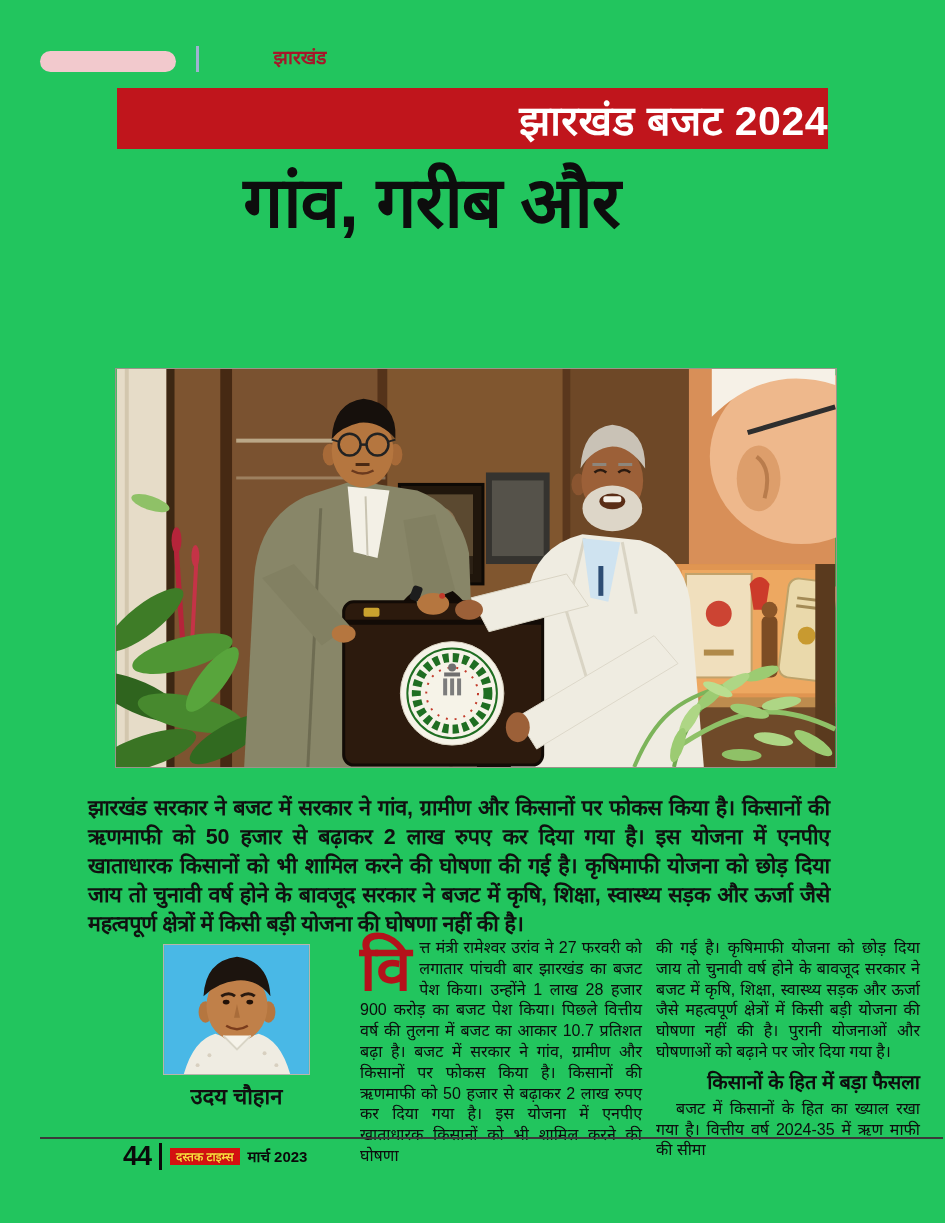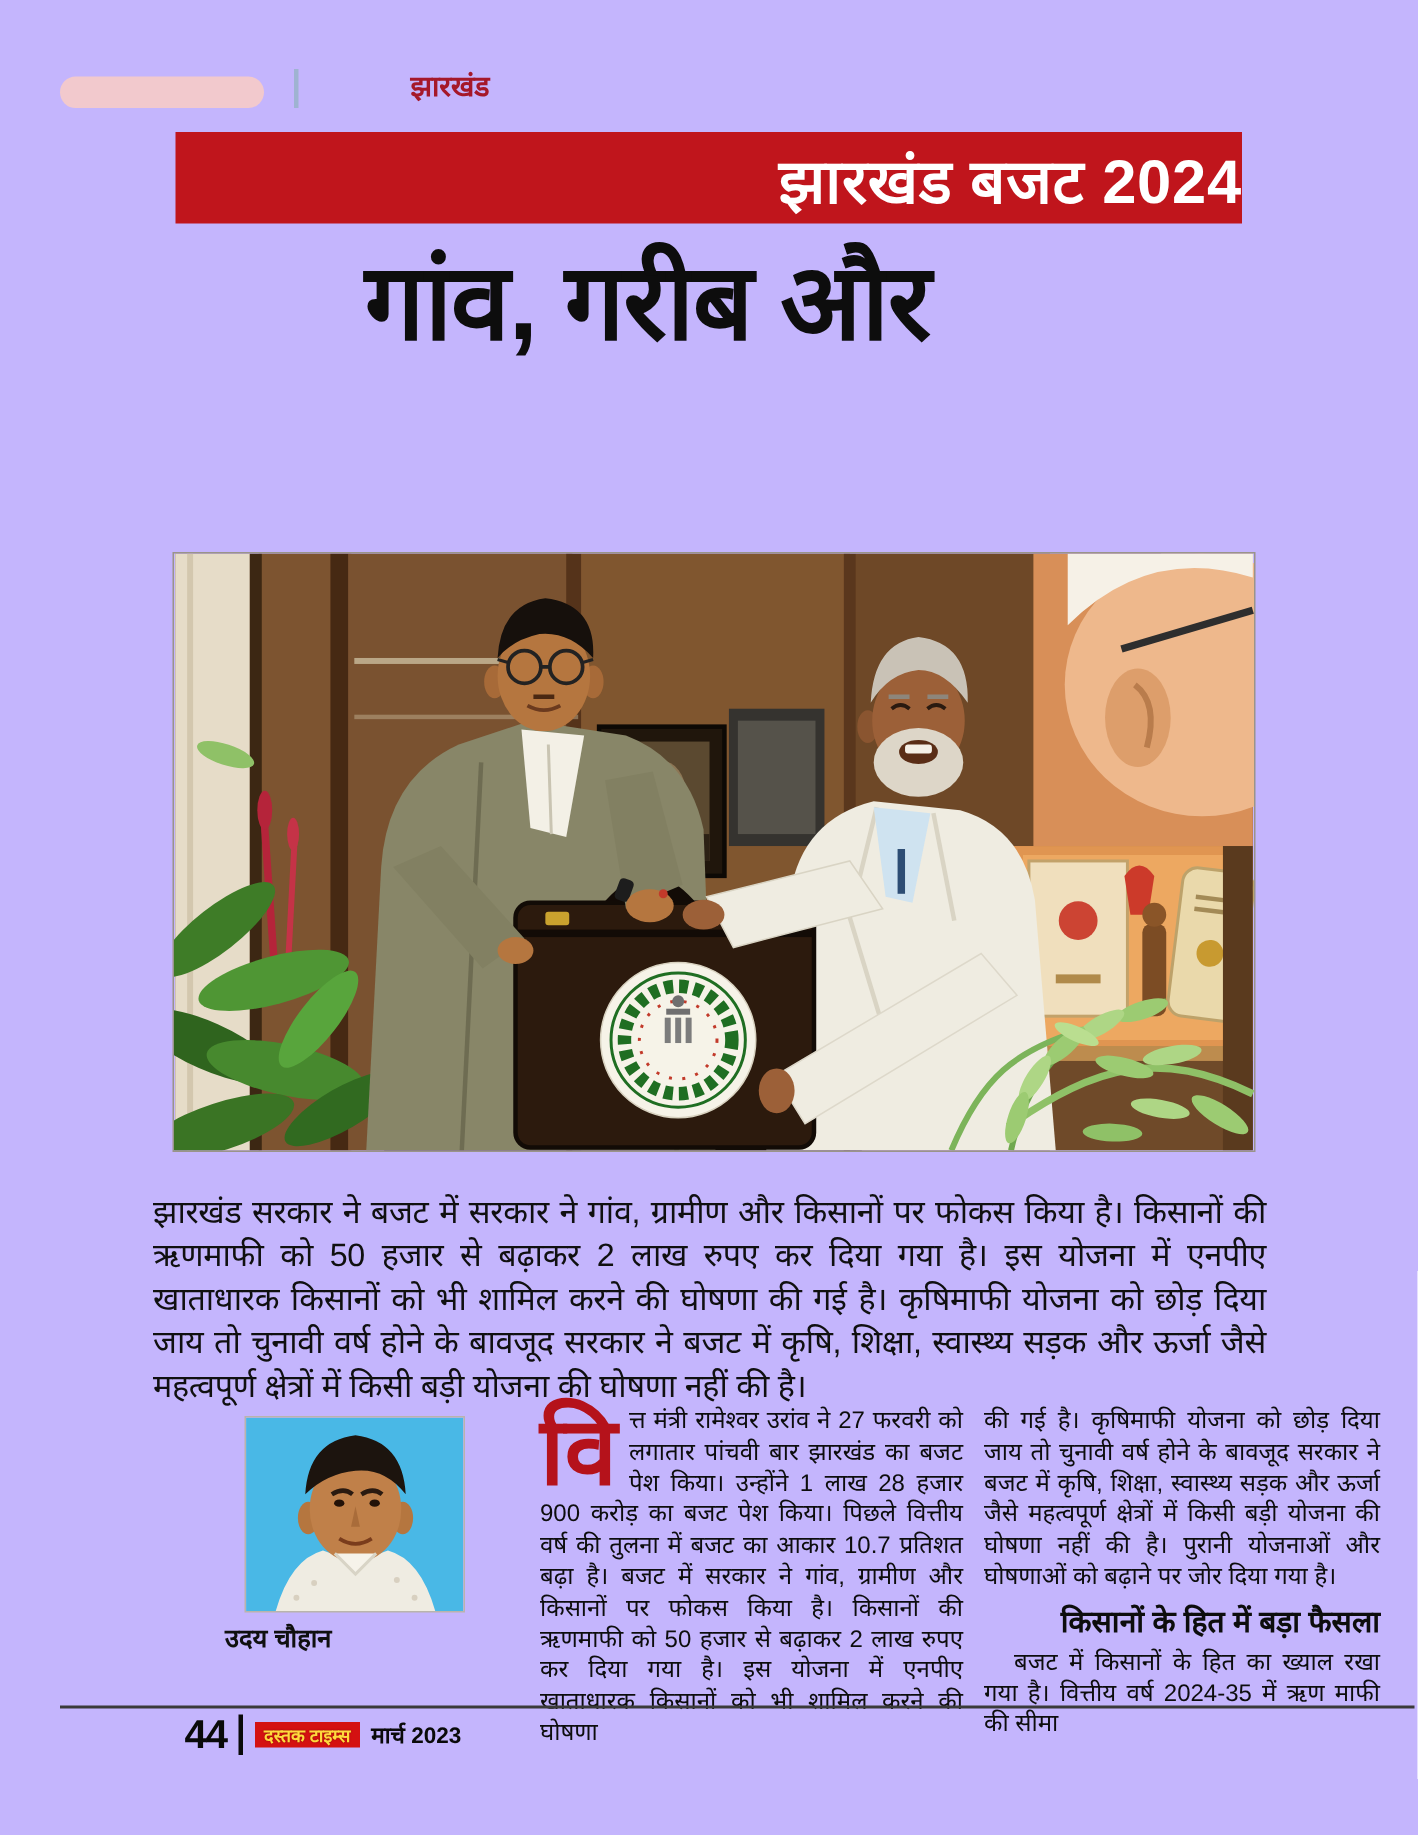--- a/index.html
+++ b/index.html
@@ -1,36 +1,36 @@
 <!DOCTYPE html>
 <html><head>
 <meta charset="utf-8">
 <style>
   html,body{margin:0;padding:0;background:#ffffff;}
   .page{
-    position:relative;width:945px;height:1223px;background:#c4b5fd;overflow:hidden;
+    position:relative;width:945px;height:1223px;background:#22c55e;overflow:hidden;
     font-family:"Liberation Sans","DejaVu Sans",sans-serif;color:#111;
   }
   
   .blur-pill{position:absolute;left:40px;top:51px;width:136px;height:21px;background:#f2c9cd;border-radius:11px;}
   .meta-sep{position:absolute;left:196px;top:46px;width:3px;height:26px;background:#9fb3d1;}
   .kicker{position:absolute;left:240px;top:44px;width:120px;font-size:19px;font-weight:bold;color:#a5182a;text-align:center;}
   
   .banner{position:absolute;left:117px;top:88px;width:711px;height:61px;background:#c0151c;display:flex;align-items:center;justify-content:flex-end;}
   .banner-title{color:#ffffff;font-size:41px;font-weight:bold;letter-spacing:.5px;white-space:nowrap;}
   
   .headline{position:absolute;left:0;top:156px;width:863px;text-align:center;font-weight:900;color:#0d0d0d;font-size:71px;line-height:93px;letter-spacing:-1px;}
   
   .photo-frame{position:absolute;left:115px;top:368px;width:722px;height:400px;border:1px solid #9a948a;box-sizing:border-box;overflow:hidden;}
   .photo-frame svg{display:block;}
   
-  .intro{position:absolute;left:102px;top:772px;width:742px;font-size:21.5px;font-weight:normal;line-height:29px;color:#101010;text-align:justify;letter-spacing:-0.2px;}
+  .intro{position:absolute;left:88px;top:772px;width:742px;font-size:21.5px;font-weight:bold;line-height:29px;color:#101010;text-align:justify;letter-spacing:-0.2px;}
   
   .portrait{position:absolute;left:163px;top:944px;width:147px;height:131px;border:1px solid #b9b4ac;box-sizing:border-box;overflow:hidden;}
-  .caption{position:absolute;left:150px;top:1080px;width:173px;font-size:17px;font-weight:bold;color:#101010;}
+  .caption{position:absolute;left:150px;top:1080px;width:173px;text-align:center;font-size:22px;font-weight:bold;color:#101010;}
   
   .col{position:absolute;top:938px;font-size:16px;line-height:20.8px;color:#0d0d0d;text-align:justify;}
   .col p{margin:0;}
   .col1{left:360px;width:282px;}
   .col2{left:656px;width:264px;}
   .dropcap{float:left;color:#b5121b;font-size:63px;line-height:54px;font-weight:bold;padding:3px 8px 0 0;}
   .subhead{font-size:20px;font-weight:bold;line-height:24px;margin:7px 0 5px 0 !important;text-align:right;}
   .indent{text-indent:20px;}
   
   .footer-rule{position:absolute;left:40px;top:1137px;width:903px;height:2px;background:#3a3a3a;}

